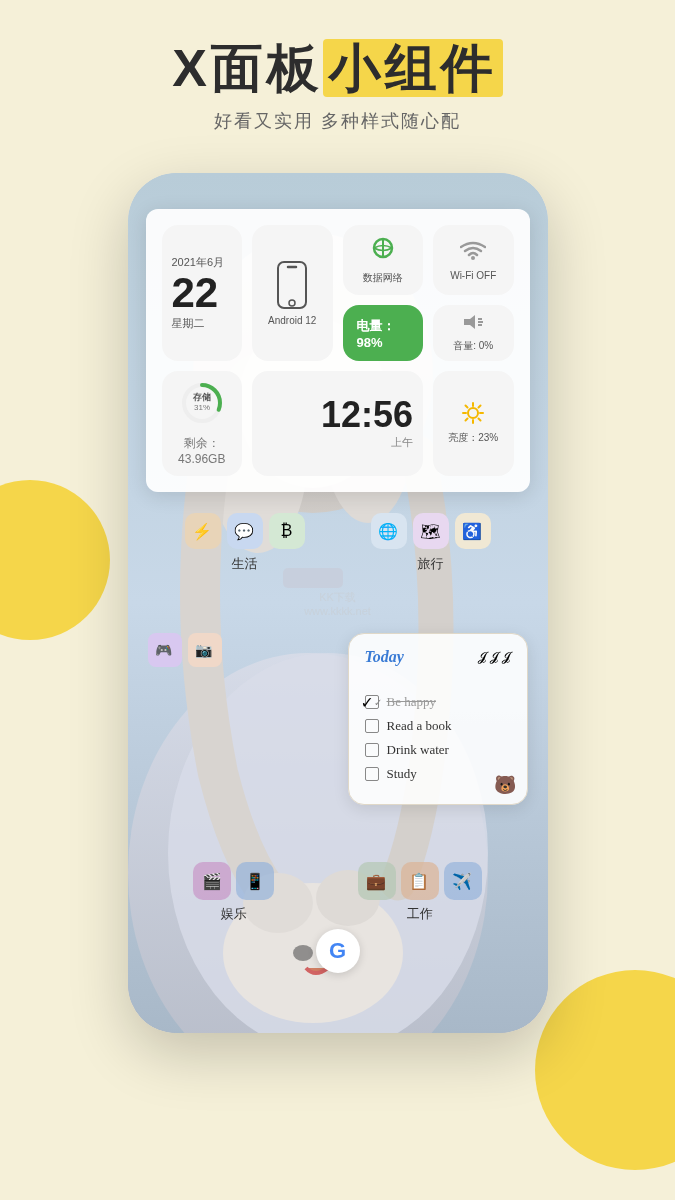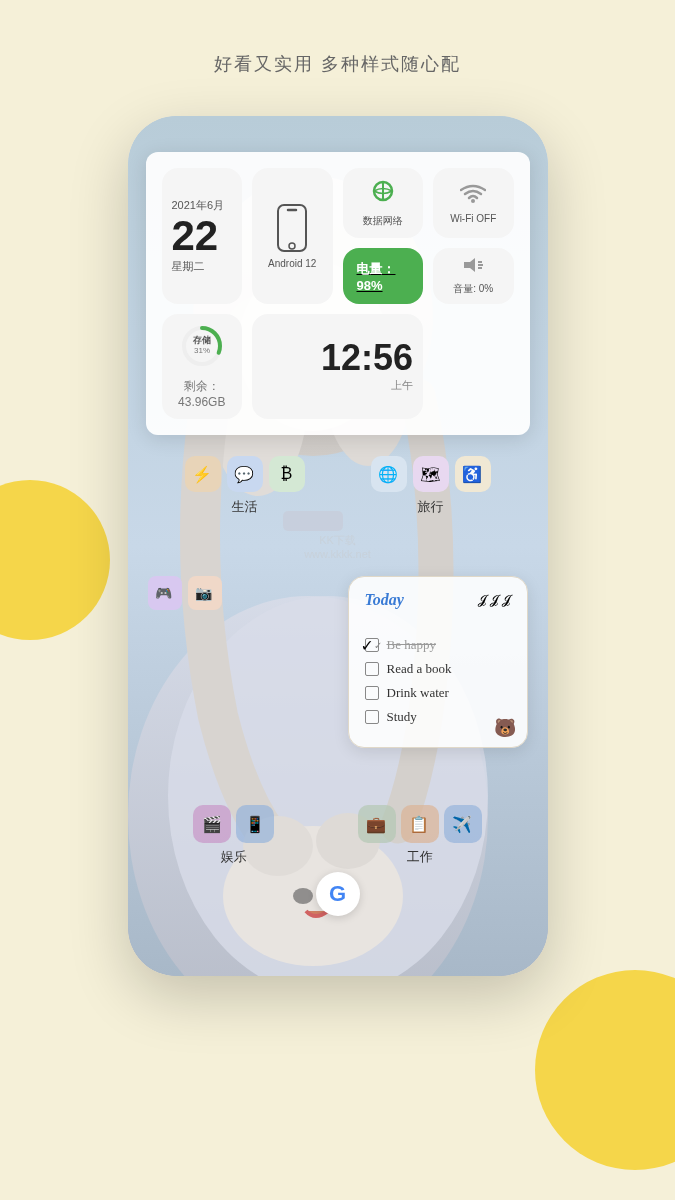--- a/index.html
+++ b/index.html
@@ -189,21 +189,20 @@
     }
 
     
     .cell-battery {
       background: #4caf50;
       border-radius: 16px;
       padding: 10px 14px;
       display: flex;
       align-items: center;
       justify-content: flex-start;
-      text-decoration: underline;
     }
     .battery-text {
       font-size: 13px;
       font-weight: 700;
       color: white;
     }
 
     
     .cell-volume {
       background: #f5f5f5;
@@ -494,20 +493,23 @@
       font-size: 16px;
     }
   </style>
 </head>
 <body>
 
 <div class="bg-circle-left"></div>
 <div class="bg-circle-right"></div>
 
 <div class="header">
+  <div class="main-title">
+    <span>X面板</span><span class="title-highlight">小组件</span>
+  </div>
   <div class="subtitle">好看又实用  多种样式随心配</div>
 </div>
 
 <div class="phone-area">
   <div class="phone-mockup">
 
     <div class="anime-character">
       <div class="anime-bg-color"></div>
 
       <svg width="420" height="860" viewBox="0 0 420 860" style="position:absolute;inset:0;" xmlns="http://www.w3.org/2000/svg">
@@ -615,20 +617,36 @@
 
         <div class="cell-android">
           <svg width="32" height="52" viewBox="0 0 32 52">
             <rect x="2" y="2" width="28" height="46" rx="6" ry="6" fill="none" stroke="#555" stroke-width="2"></rect>
             <line x1="12" y1="7" x2="20" y2="7" stroke="#555" stroke-width="2.5" stroke-linecap="round"></line>
             <circle cx="16" cy="43" r="3" fill="none" stroke="#555" stroke-width="1.5"></circle>
           </svg>
           <div class="cell-label">Android 12</div>
         </div>
 
+        <div class="cell-brightness">
+          <div>
+            <svg width="22" height="22" viewBox="0 0 22 22">
+              <circle cx="11" cy="11" r="5" fill="none" stroke="#f5b800" stroke-width="2"></circle>
+              <line x1="11" y1="1" x2="11" y2="4" stroke="#f5b800" stroke-width="2" stroke-linecap="round"></line>
+              <line x1="11" y1="18" x2="11" y2="21" stroke="#f5b800" stroke-width="2" stroke-linecap="round"></line>
+              <line x1="1" y1="11" x2="4" y2="11" stroke="#f5b800" stroke-width="2" stroke-linecap="round"></line>
+              <line x1="18" y1="11" x2="21" y2="11" stroke="#f5b800" stroke-width="2" stroke-linecap="round"></line>
+              <line x1="3.5" y1="3.5" x2="5.5" y2="5.5" stroke="#f5b800" stroke-width="2" stroke-linecap="round"></line>
+              <line x1="16.5" y1="16.5" x2="18.5" y2="18.5" stroke="#f5b800" stroke-width="2" stroke-linecap="round"></line>
+              <line x1="3.5" y1="18.5" x2="5.5" y2="16.5" stroke="#f5b800" stroke-width="2" stroke-linecap="round"></line>
+              <line x1="16.5" y1="5.5" x2="18.5" y2="3.5" stroke="#f5b800" stroke-width="2" stroke-linecap="round"></line>
+            </svg>
+          </div>
+          <div class="cell-label">亮度：23%</div>
+        </div>
 
         <div class="cell-storage">
           <div class="storage-ring">
             <svg width="44" height="44" viewBox="0 0 44 44">
               <circle cx="22" cy="22" r="18" fill="none" stroke="#eee" stroke-width="4"></circle>
               <circle cx="22" cy="22" r="18" fill="none" stroke="#4caf50" stroke-width="4" stroke-dasharray="113" stroke-dashoffset="78" stroke-linecap="round" transform="rotate(-90 22 22)"></circle>
               <text x="22" y="19" text-anchor="middle" font-size="9" fill="#555" font-weight="600">存储</text>
               <text x="22" y="29" text-anchor="middle" font-size="8" fill="#777">31%</text>
             </svg>
           </div>

